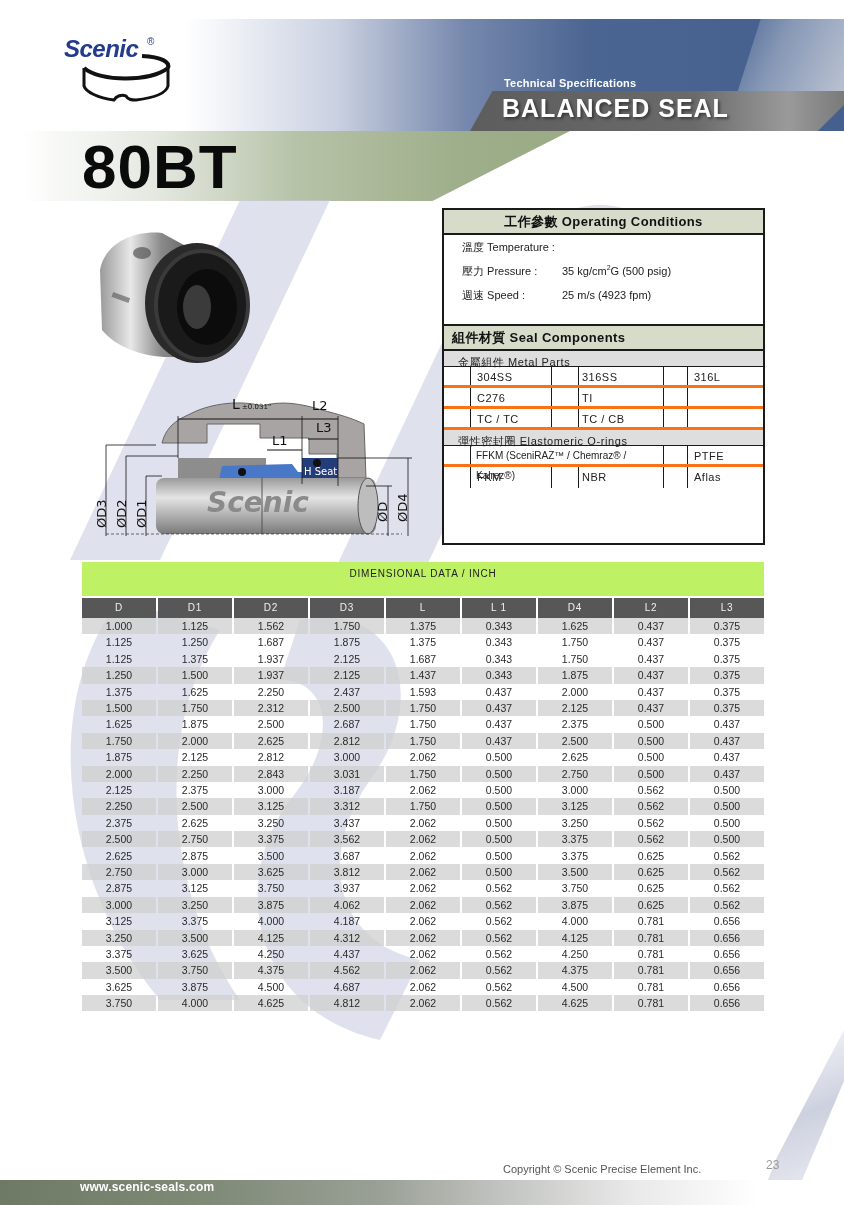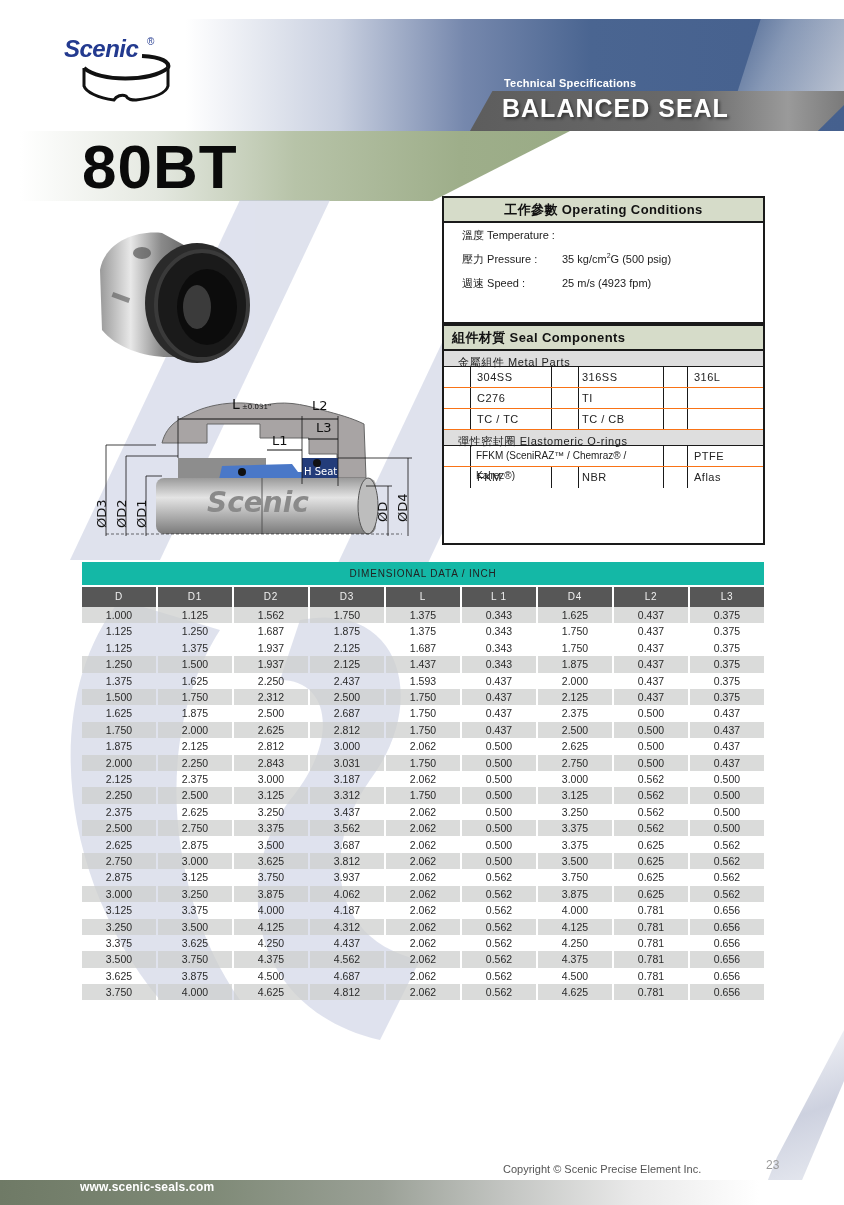--- a/index.html
+++ b/index.html
@@ -61,47 +61,47 @@
   .dlabel-rot { transform: rotate(-90deg); transform-origin: left top; }
 
   
   .box {
     position: absolute; left: 442px; width: 323px; border: 2px solid #1a1a1a; background: #ffffff;
   }
   .box-head {
     background: #d6dcc9; border-bottom: 2px solid #1a1a1a; height: 25px; line-height: 23px;
     font-size: 13px; font-weight: bold; color: #111; letter-spacing: 0.4px;
   }
-  .oc { top: 196px; height: 128px; }
+  .oc { top: 208px; height: 128px; }
   .oc .box-head { text-align: center; }
   .oc-row { display: flex; height: 24px; line-height: 24px; font-size: 11px; }
   .oc-label { width: 118px; padding-left: 18px; }
   .oc-val { flex: 1; }
   sup { font-size: 7px; vertical-align: super; line-height: 0; }
 
   .sc { top: 324px; height: 221px; }
   .sc .box-head { padding-left: 8px; }
   .sc-sec {
     background: #dedede; height: 16px; line-height: 23px; padding-left: 14px; font-size: 11px;
     border-bottom: 1px solid #1a1a1a; letter-spacing: 0.6px;
   }
-  .sc-row { display: flex; height: 21px; line-height: 20px; font-size: 11px; border-bottom: 1px solid #f97316; letter-spacing: 0.5px; }
+  .sc-row { display: flex; height: 21px; line-height: 20px; font-size: 11px; border-bottom: 3px solid #f97316; letter-spacing: 0.5px; }
   .sc-row:last-child { border-bottom: none; }
   .c-chk { width: 27px; border-right: 1px solid #1a1a1a; }
   .c-val1 { width: 81px; border-right: 1px solid #1a1a1a; padding-left: 6px; }
   .c-chk2 { width: 27px; border-right: 1px solid #1a1a1a; }
   .c-val2 { width: 85px; border-right: 1px solid #1a1a1a; padding-left: 3px; }
   .c-chk3 { width: 24px; border-right: 1px solid #1a1a1a; }
   .c-val3 { flex: 1; padding-left: 6px; }
   .c-wide { width: 193px; border-right: 1px solid #1a1a1a; padding-left: 5px; font-size: 10px; letter-spacing: 0; }
 
   
   .dim { position: absolute; left: 82px; top: 562px; width: 682px; }
   .dim-caption {
-    background: #14b8a6; height: 23px; line-height: 23px; text-align: center; font-size: 10px;
+    background: #bef264; height: 34px; line-height: 23px; text-align: center; font-size: 10px;
     letter-spacing: 0.8px; color: #222;
   }
   .dim-grid { display: grid; grid-template-columns: repeat(9, 1fr); column-gap: 2px; margin-top: 2px; }
   .dim-h {
     background: #575757; color: #f0f0f0; height: 20px; line-height: 20px; text-align: center;
     font-size: 10px; letter-spacing: 0.8px;
   }
   .dim-c { height: 16.3px; line-height: 16px; text-align: center; font-size: 10.5px; color: #2a2a2a; margin-top: 0.1px; }
   .dim-c.shade { background: rgba(205,207,206,0.75); }
 

